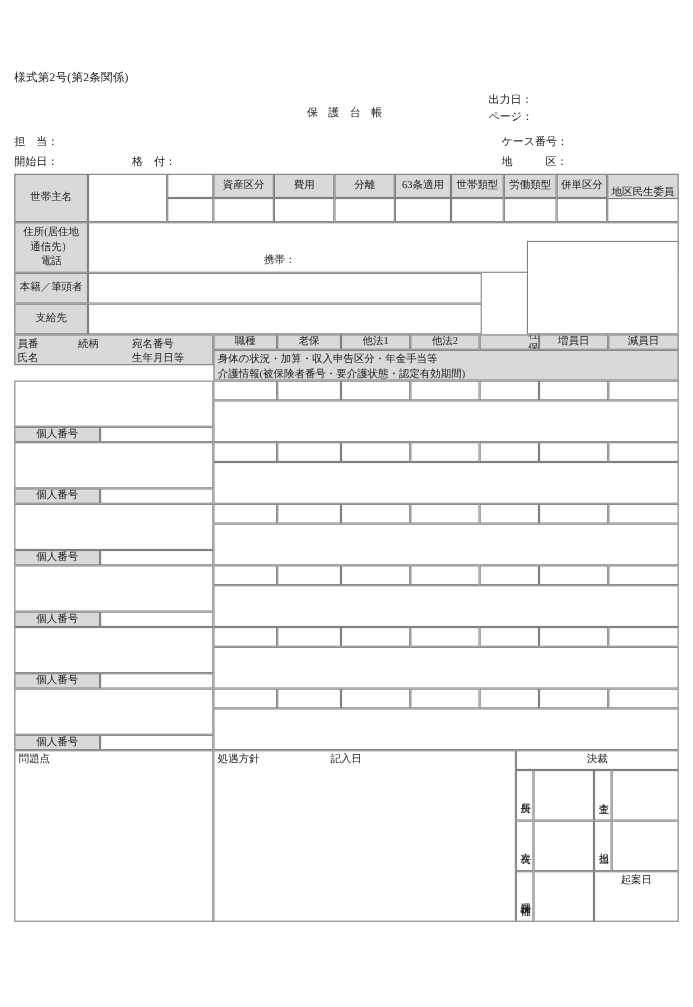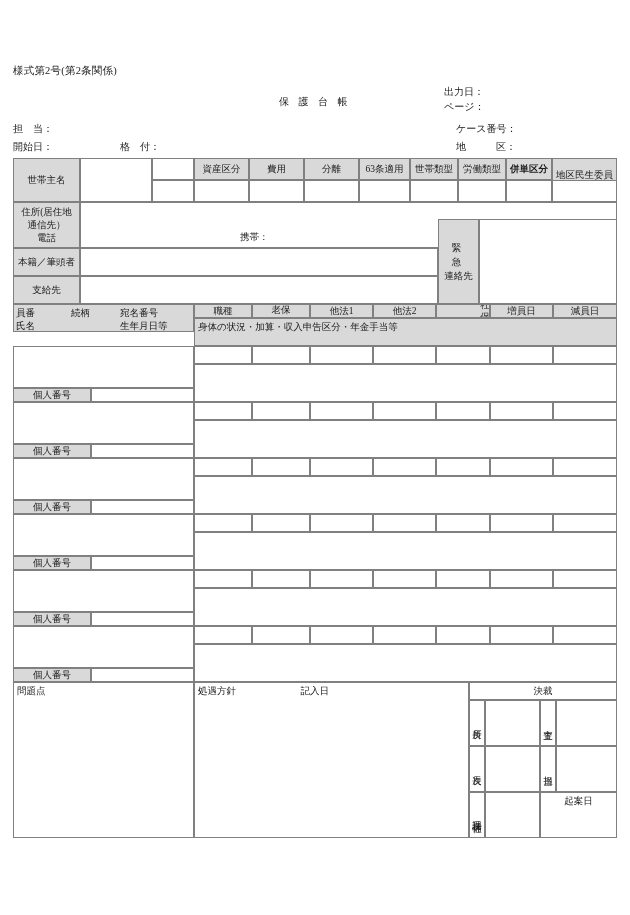--- a/index.html
+++ b/index.html
@@ -148,21 +148,21 @@
   <div class="cell" style="left:80px; top:158px; width:72px; height:44px;"></div>
   <div class="cell" style="left:152px; top:158px; width:42px; height:22px;"></div>
   <div class="cell" style="left:152px; top:180px; width:42px; height:22px;"></div>
 
   <div class="cell gray ctr" style="left:194px; top:158px; width:55px; height:22px;">資産区分</div>
   <div class="cell gray ctr" style="left:249px; top:158px; width:55px; height:22px;">費用</div>
   <div class="cell gray ctr" style="left:304px; top:158px; width:55px; height:22px;">分離</div>
   <div class="cell gray ctr" style="left:359px; top:158px; width:51px; height:22px;">63条適用</div>
   <div class="cell gray ctr" style="left:410px; top:158px; width:48px; height:22px;">世帯類型</div>
   <div class="cell gray ctr" style="left:458px; top:158px; width:48px; height:22px;">労働類型</div>
-  <div class="cell gray ctr" style="left:506px; top:158px; width:46px; height:22px;font-weight:bold;">併単区分</div>
+  <div class="cell gray ctr" style="left:506px; top:158px; width:46px; height:22px;">併単区分</div>
   <div class="cell gray ctr" style="left:552px; top:158px; width:65px; height:34px;">地区民生委員</div>
 
   <div class="cell" style="left:194px; top:180px; width:55px; height:22px;"></div>
   <div class="cell" style="left:249px; top:180px; width:55px; height:22px;"></div>
   <div class="cell" style="left:304px; top:180px; width:55px; height:22px;"></div>
   <div class="cell" style="left:359px; top:180px; width:51px; height:22px;"></div>
   <div class="cell" style="left:410px; top:180px; width:48px; height:22px;"></div>
   <div class="cell" style="left:458px; top:180px; width:48px; height:22px;"></div>
   <div class="cell" style="left:506px; top:180px; width:46px; height:22px;"></div>
   <div class="cell" style="left:552px; top:180px; width:65px; height:22px;"></div>
@@ -174,46 +174,43 @@
   </div>
   <div class="cell" style="left:80px; top:202px; width:537px; height:46px;"></div>
   <div class="txt" style="left:240px; top:231px;">携帯：</div>
 
   <div class="cell gray ctr" style="left:13px; top:248px; width:67px; height:28px;">本籍／筆頭者</div>
   <div class="cell" style="left:80px; top:248px; width:358px; height:28px;"></div>
 
   <div class="cell gray ctr" style="left:13px; top:276px; width:67px; height:28px;">支給先</div>
   <div class="cell" style="left:80px; top:276px; width:358px; height:28px;"></div>
 
-  <div class="cell gray multiline" style="left:438px; top:219px; width:41px; height:85px; line-height:14px;">
-    <span class="sp-wide">緊　急</span>
-    <span>連絡先</span>
-  </div>
   <div class="cell" style="left:479px; top:219px; width:138px; height:85px;"></div>
 
   <div class="cell gray" style="left:13px; top:304px; width:181px; height:28px;">
     <div style="position:relative; width:100%; height:100%;">
       <span class="txt" style="left:2px; top:2px;">員番</span>
       <span class="txt" style="left:57px; top:2px;">続柄</span>
       <span class="txt" style="left:106px; top:2px;">宛名番号</span>
-      <span class="txt" style="left:2px; top:15px;">氏名</span>
+      <span class="txt" style="left:2px; top:15px;font-family:Liberation Mono, monospace;">氏名</span>
       <span class="txt" style="left:106px; top:15px;">生年月日等</span>
     </div>
   </div>
 
   <div class="cell gray ctr" style="left:194px; top:304px; width:58px; height:14px;">職種</div>
   <div class="cell gray ctr" style="left:252px; top:304px; width:58px; height:14px;font-family:Liberation Mono, monospace;">老保</div>
   <div class="cell gray ctr" style="left:310px; top:304px; width:63px; height:14px;">他法1</div>
   <div class="cell gray ctr" style="left:373px; top:304px; width:63px; height:14px;">他法2</div>
   <div class="cell gray ctr" style="left:436px; top:304px; width:54px; height:14px;padding-left:44px;">社保</div>
   <div class="cell gray ctr" style="left:490px; top:304px; width:63px; height:14px;">増員日</div>
   <div class="cell gray ctr" style="left:553px; top:304px; width:64px; height:14px;">減員日</div>
 
   <div class="cell gray lt" style="left:194px; top:318px; width:423px; height:28px; line-height:13.5px;">
     <div>身体の状況・加算・収入申告区分・年金手当等</div>
+    <div>介護情報(被保険者番号・要介護状態・認定有効期間)</div>
   </div>
 
   <div id="member-blocks">
       <div class="cell" style="left:13px; top:346px; width:181px; height:42px;"></div>
       <div class="cell" style="left:194px; top:346px; width:58px; height:18px;"></div>
       <div class="cell" style="left:252px; top:346px; width:58px; height:18px;"></div>
       <div class="cell" style="left:310px; top:346px; width:63px; height:18px;"></div>
       <div class="cell" style="left:373px; top:346px; width:63px; height:18px;"></div>
       <div class="cell" style="left:436px; top:346px; width:54px; height:18px;"></div>
       <div class="cell" style="left:490px; top:346px; width:63px; height:18px;"></div>

